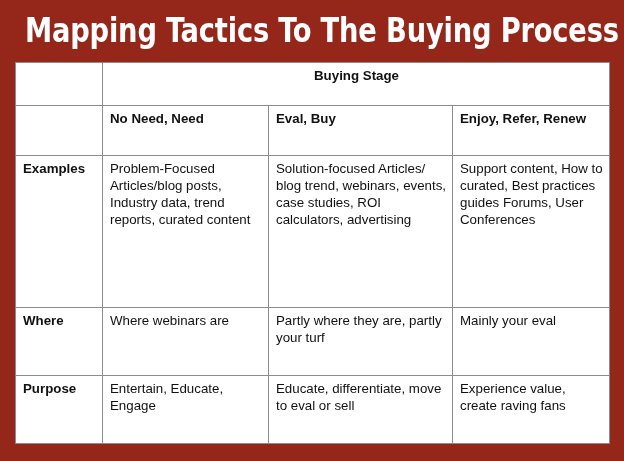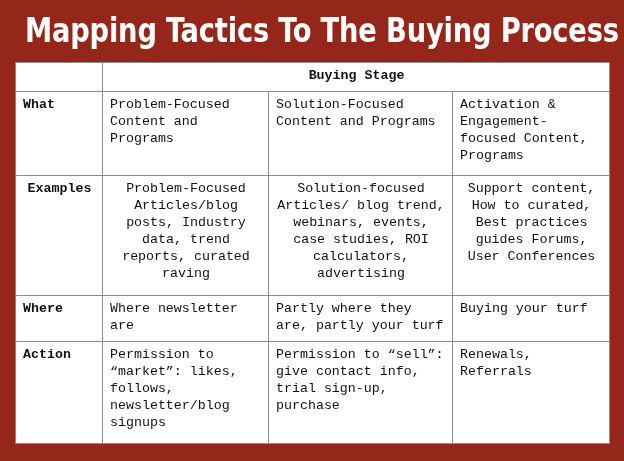--- a/index.html
+++ b/index.html
@@ -49,21 +49,20 @@
     background: #FFFFFF;
     box-sizing: border-box;
   }
 
   table.matrix {
     width: 100%;
     height: 100%;
     border-collapse: collapse;
     table-layout: fixed;
     background: #eab308;
-    font-family: Liberation Mono, monospace;
   }
 
   table.matrix td {
     border: 1px solid #8C8C8C;
     vertical-align: top;
     padding: 4px 6px 4px 7px;
     font-size: 13.3px;
     line-height: 17px;
     color: #111111;
     background: #FFFFFF;
@@ -113,21 +112,21 @@
 
   
   col.c-label { width: 87px; }
   col.c-1 { width: 166px; }
   col.c-2 { width: 184px; }
   col.c-3 { width: 157px; }
 
   tr.r-head-banner { height: 27px; }
   tr.r-head-sub { height: 32px; }
   tr.r-what { height: 57px; }
-  tr.r-examples { height: 96px; text-align: center; }
+  tr.r-examples { height: 96px; }
   tr.r-where { height: 40px; padding-left: 48px; }
   tr.r-purpose { height: 41px; }
   tr.r-action { height: 89px; }
 </style>
 </head>
 <body>
 
 <div id="slide">
 
   <div id="title">Mapping Tactics To The Buying Process</div>
@@ -140,71 +139,65 @@
         <col class="c-2">
         <col class="c-3">
       </colgroup>
       <tbody>
 
         <tr class="r-head-banner">
           <td class="corner-blank"></td>
           <td class="stage-banner" colspan="3">Buying Stage</td>
         </tr>
 
-
-        <tr class="r-what">
-          <td class="rowlabel">What</td>
-          <td>
-              <span class="cell-text">Problem-Focused Content and Programs</span>
-            </td>
-          <td>
-              <span class="cell-text">Solution-Focused Content and Programs</span>
-            </td>
-          <td class="last-col">
-              <span class="cell-text">Activation &amp; Engagement-focused Content, Programs</span>
-            </td>
-        </tr>
+        <tr class="r-head-sub">
+          <td class="substage-blank"></td>
+          <td class="substage">No Need, Need</td>
+          <td class="substage">Eval, Buy</td>
+          <td class="substage last-col">Enjoy, Refer, Renew</td>
+        </tr>
+
 
         <tr class="r-examples">
           <td class="rowlabel">Examples</td>
           <td>
-              <span class="cell-text">Problem-Focused Articles/blog posts, Industry data, trend reports, curated raving</span>
+              <span class="cell-text">Problem-Focused Articles/blog posts, Industry data, trend reports, curated content</span>
             </td>
           <td>
               <span class="cell-text">Solution-focused Articles/ blog trend, webinars, events, case studies, ROI calculators, advertising</span>
             </td>
           <td class="last-col">
               <span class="cell-text">Support content, How to curated, Best practices guides Forums, User Conferences</span>
             </td>
         </tr>
 
         <tr class="r-where">
           <td class="rowlabel">Where</td>
           <td>
-              <span class="cell-text">Where newsletter are</span>
+              <span class="cell-text">Where webinars are</span>
             </td>
           <td>
               <span class="cell-text">Partly where they are, partly your turf</span>
             </td>
           <td class="last-col">
-              <span class="cell-text">Buying your turf</span>
-            </td>
-        </tr>
-
-
-        <tr class="r-action">
-          <td class="rowlabel">Action</td>
-          <td>
-              <span class="cell-text">Permission to “market”: likes, follows, newsletter/blog signups</span>
-            </td>
-          <td>
-              <span class="cell-text">Permission to “sell”: give contact info, trial sign-up, purchase</span>
+              <span class="cell-text">Mainly your eval</span>
+            </td>
+        </tr>
+
+        <tr class="r-purpose">
+          <td class="rowlabel">Purpose</td>
+          <td>
+              <span class="cell-text">Entertain, Educate, Engage</span>
+            </td>
+          <td>
+              <span class="cell-text">Educate, differentiate, move to eval or sell</span>
             </td>
           <td class="last-col">
-              <span class="cell-text">Renewals, Referrals</span>
-            </td>
-        </tr>
+              <span class="cell-text">Experience value, create raving fans</span>
+            </td>
+        </tr>
+
 
       </tbody>
     </table>
   </div>
 
 </div>
 
 </body></html>

